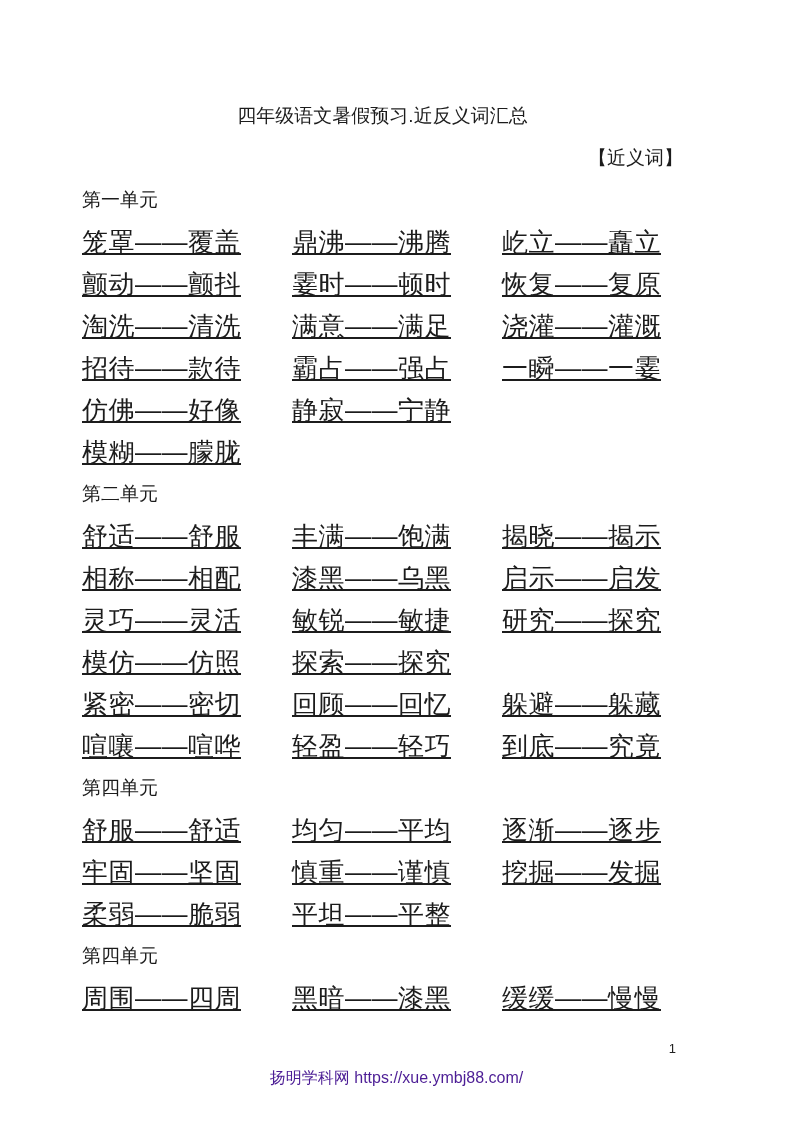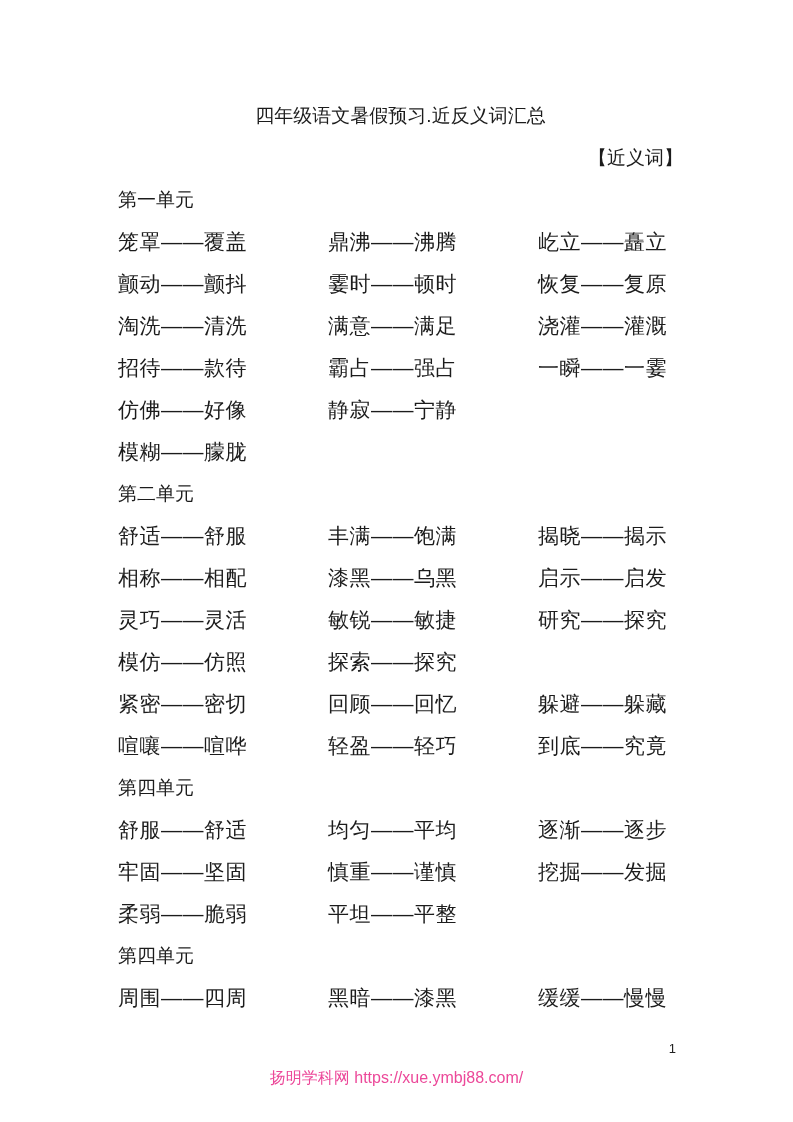--- a/index.html
+++ b/index.html
@@ -10,21 +10,21 @@
   .page {
     position: relative;
     width: 793px;
     height: 1122px;
     background: #ffffff;
     font-family: "Liberation Sans", sans-serif;
     color: #1c1c1c;
     overflow: hidden;
   }
   .content {
-    padding: 95px 110px 0 118px;
+    padding: 95px 110px 0 82px;
   }
   .line {
     height: 42px;
     line-height: 42px;
     white-space: nowrap;
   }
   .title {
     font-size: 19px;
     font-weight: 400;
     text-align: center;
@@ -39,39 +39,40 @@
   .unit-heading {
     font-size: 19px;
     text-underline-offset: 4px;
     text-decoration-thickness: 1.5px;
   }
   .pair-row {
     display: grid;
     grid-template-columns: 210px 210px 1fr;
   }
   .pair-cell {
-    font-size: 21px;
+    font-size: 26px;
     letter-spacing: 0.5px;
+    text-decoration: underline;
   }
   .page-number {
     position: absolute;
     top: 1040px;
     right: 117px;
     font-size: 13px;
     color: #222222;
     line-height: 18px;
   }
   .footer-watermark {
     position: absolute;
     top: 1066px;
     left: 0;
     width: 100%;
     text-align: center;
     font-size: 16px;
-    color: #ec4899;
+    color: #4c1d95;
     line-height: 24px;
   }
 </style>
 </head>
 <body>
 
 <div class="page">
   <div class="content">
 
     <h1 class="title line">四年级语文暑假预习.近反义词汇总</h1>

